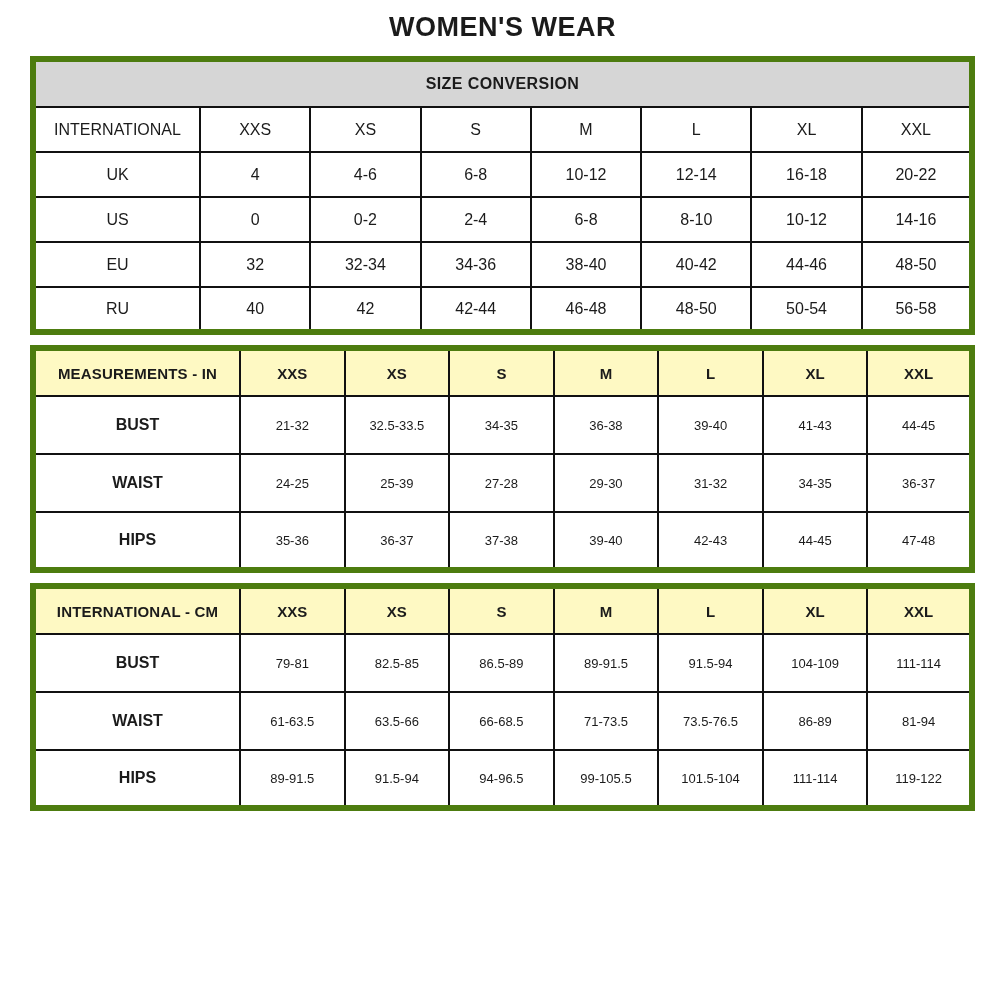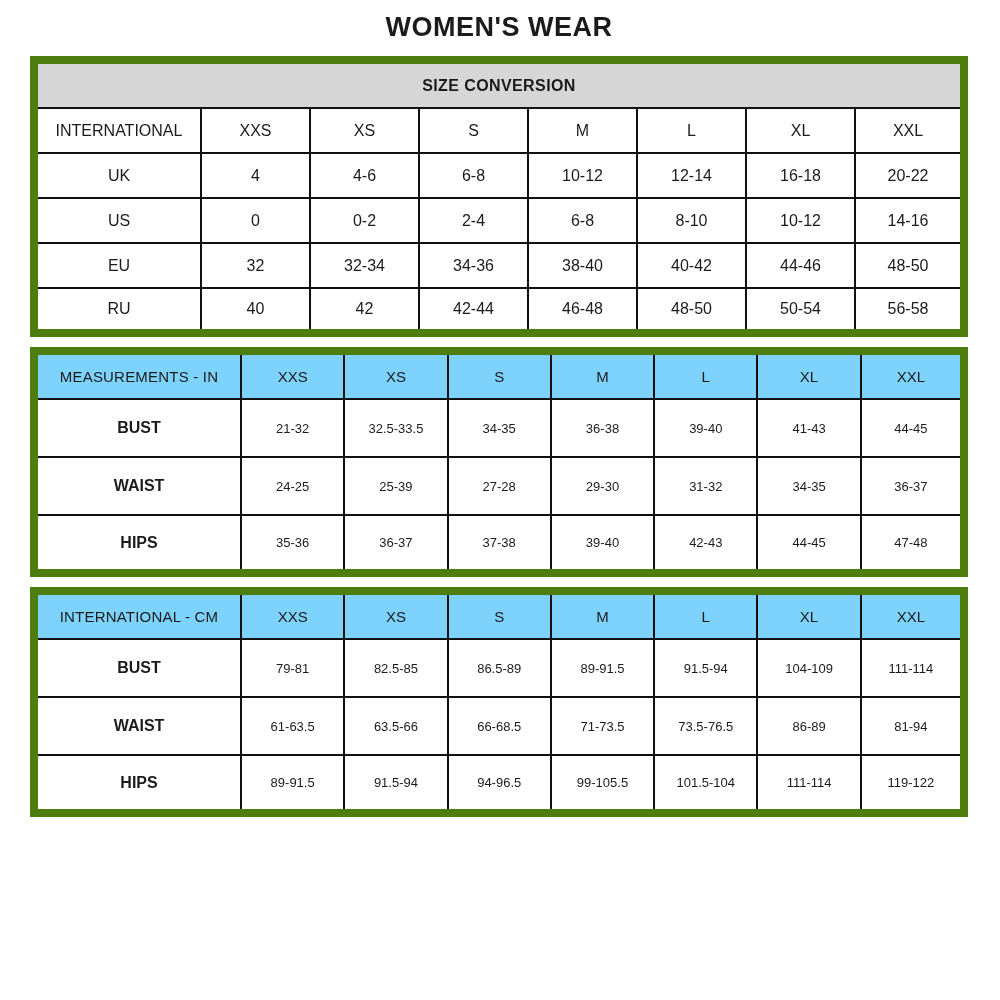--- a/index.html
+++ b/index.html
@@ -5,34 +5,34 @@
   * { box-sizing: border-box; margin: 0; padding: 0; }
   html, body {
     width: 1000px;
     background: #ffffff;
     font-family: "Liberation Sans", sans-serif;
     color: #1b1b1b;
   }
   .page {
     width: 1000px;
     height: 1000px;
-    padding: 12px 32px 16px 30px;
+    padding: 12px 25px 16px 30px;
   }
   .page-title {
     text-align: center;
     font-size: 27px;
     font-weight: bold;
     letter-spacing: 0.5px;
     margin-bottom: 13px;
   }
   table {
     width: 100%;
     border-collapse: collapse;
     table-layout: fixed;
-    border: 8px solid #4d7c0f;
+    border: 6px solid #4d7c0f;
   }
   td, th {
     border: 2px solid #111111;
     text-align: center;
     vertical-align: middle;
     font-weight: normal;
     overflow: hidden;
   }
   
   .tbl-conv { margin-bottom: 10px; }
@@ -41,22 +41,22 @@
     background: #d6d6d6;
     font-weight: bold;
     font-size: 16px;
     letter-spacing: 0.4px;
   }
   .tbl-conv td { height: 45px; font-size: 16px; }
   
   .tbl-meas { margin-bottom: 10px; }
   .tbl-meas .head-row td {
     height: 48px;
-    background: #7dd3fc;
-    font-weight: normal;
+    background: #fef9c3;
+    font-weight: bold;
     font-size: 15px;
   }
   .tbl-meas .head-row td.meas-title { font-size: 15px; letter-spacing: 0.2px; }
   .tbl-meas td { height: 58px; font-size: 13px; }
   .tbl-meas td.row-label { font-size: 16px; font-weight: bold; }
 </style>
 </head>
 <body>
 
 <div class="page">

